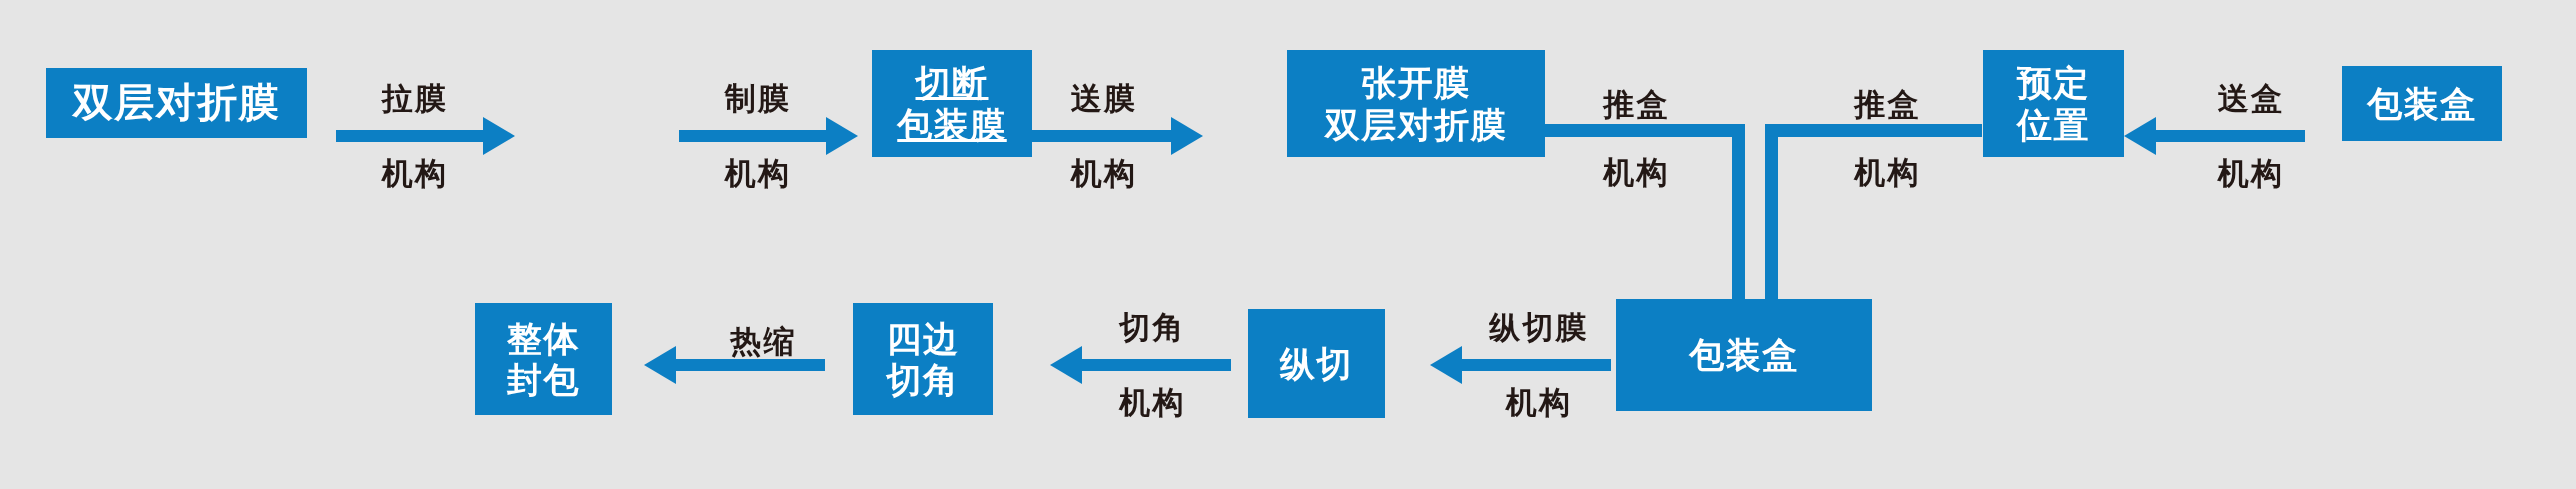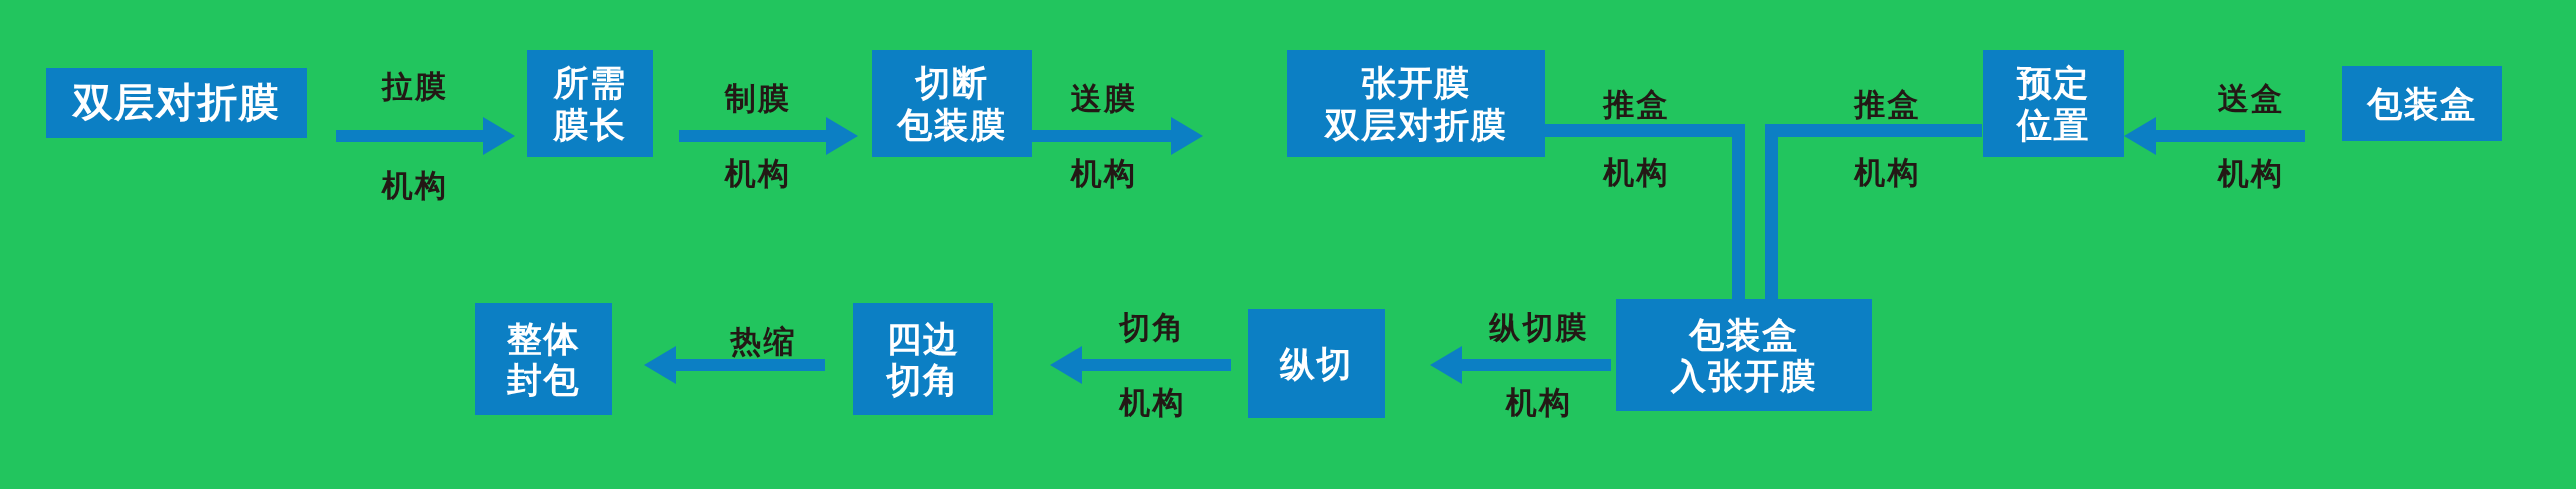--- a/index.html
+++ b/index.html
@@ -10,21 +10,21 @@
   body {
     width: 2576px;
     height: 489px;
     font-family: "Liberation Sans", "DejaVu Sans", sans-serif;
     overflow: hidden;
   }
   #stage {
     position: relative;
     width: 2576px;
     height: 489px;
-    background: #22c55e;
+    background: #e5e5e5;
   }
 
   
   .box {
     position: absolute;
     background: #0C7FC4;
     color: #ffffff;
     display: flex;
     flex-direction: column;
     align-items: center;
@@ -132,64 +132,59 @@
 
   <div class="arrow" style="left:644px; top:346px; width:181px; height:38px;">
     <div class="head-l" style="left:0; top:0;"></div>
     <div class="shaft" style="left:31px; top:13.2px; width:150px; height:11.7px;"></div>
   </div>
 
   <div class="box" style="left:46px; top:68px; width:261px; height:70px; font-size:40px;">
     <span class="ln">双层对折膜</span>
   </div>
 
-  <div class="box" style="left:527px; top:50px; width:126px; height:107px; font-size:35px;">
-    <span class="ln">所需</span>
-    <span class="ln">膜长</span>
-  </div>
-
-  <div class="box" style="left:872px; top:50px; width:160px; height:107px; font-size:35px;">
+
+  <div class="box" style="left:872px; top:50px; width:160px; height:107px; font-size:35px;text-decoration:underline;">
     <span class="ln">切断</span>
     <span class="ln">包装膜</span>
   </div>
 
   <div class="box" style="left:1287px; top:50px; width:258px; height:107px; font-size:35px;text-align:center;">
     <span class="ln">张开膜</span>
     <span class="ln">双层对折膜</span>
   </div>
 
   <div class="box" style="left:1983px; top:50px; width:141px; height:107px; font-size:35px;">
     <span class="ln">预定</span>
     <span class="ln">位置</span>
   </div>
 
   <div class="box" style="left:2342px; top:66px; width:160px; height:75px; font-size:35px;">
     <span class="ln">包装盒</span>
   </div>
 
   <div class="box" style="left:1616px; top:299px; width:256px; height:112px; font-size:35px;">
     <span class="ln">包装盒</span>
-    <span class="ln">入张开膜</span>
   </div>
 
   <div class="box" style="left:1248px; top:309px; width:137px; height:109px; font-size:35px;">
     <span class="ln">纵切</span>
   </div>
 
   <div class="box" style="left:853px; top:303px; width:140px; height:112px; font-size:35px;">
     <span class="ln">四边</span>
     <span class="ln">切角</span>
   </div>
 
   <div class="box" style="left:475px; top:303px; width:137px; height:112px; font-size:35px;">
     <span class="ln">整体</span>
     <span class="ln">封包</span>
   </div>
 
-  <div class="edge" style="left:338px; top:59px; width:154px; height:154px;gap:12px;">
+  <div class="edge" style="left:338px; top:59px; width:154px; height:154px;">
     <span class="lbl top" style="font-size:31px;">拉膜</span>
     <span style="height:38px;"></span>
     <span class="lbl bot" style="font-size:31px;">机构</span>
   </div>
 
   <div class="edge" style="left:681px; top:59px; width:154px; height:154px;">
     <span class="lbl top" style="font-size:31px;">制膜</span>
     <span style="height:38px;"></span>
     <span class="lbl bot" style="font-size:31px;">机构</span>
   </div>

